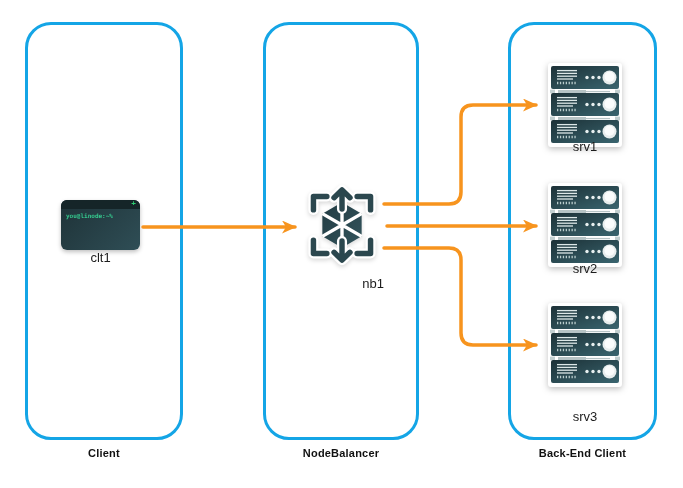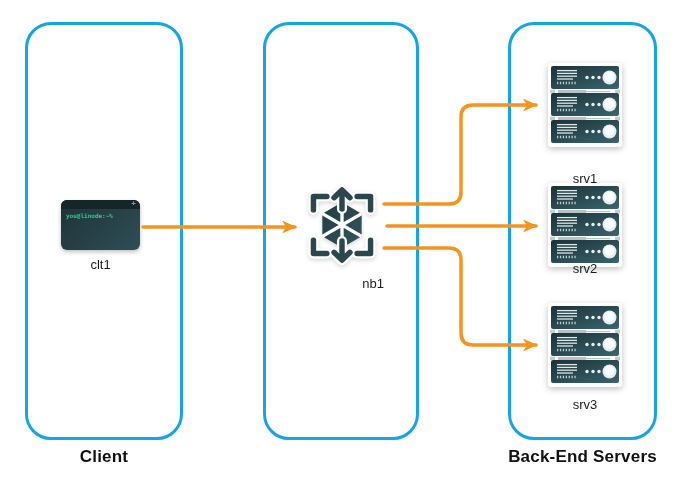--- a/index.html
+++ b/index.html
@@ -4,21 +4,21 @@
 <style>
   html,body{margin:0;padding:0;background:#ffffff;}
   body{font-family:"Liberation Sans", sans-serif;}
   .canvas{position:relative;width:683px;height:488px;background:#fff;overflow:hidden;}
 
   
   .col{position:absolute;top:22px;height:418px;border:3px solid #14A5E6;border-radius:26px;box-sizing:border-box;background:transparent;}
   .col.client{left:25px;width:158px;}
   .col.nb{left:263px;width:156px;}
   .col.backend{left:508px;width:149px;}
-  .col-label{position:absolute;top:447px;font-size:17px;font-weight:bold;color:#111;text-align:center;letter-spacing:.2px;}
+  .col-label{position:absolute;top:447px;font-size:11px;font-weight:bold;color:#111;text-align:center;letter-spacing:.2px;}
   .col-label.client{left:25px;width:158px;}
   .col-label.nb{left:263px;width:156px;}
   .col-label.backend{left:508px;width:149px;}
 
   
   .node-label{position:absolute;font-size:13px;color:#1c1c1c;text-align:center;}
 
   
   .terminal{position:absolute;left:61px;top:200px;width:79px;height:50px;border-radius:6px;
     background:linear-gradient(135deg,#1e3237 0%,#27424a 55%,#315membr158 100%);
@@ -90,52 +90,53 @@
            M32,84 L16,84 L16,68
            M68,84 L84,84 L84,68"></path>
     </defs>
   </svg>
 
   <div class="col client"></div>
   <div class="col nb"></div>
   <div class="col backend"></div>
 
   <div class="col-label client">Client</div>
-  <div class="col-label backend">Back-End Servers</div>
+  <div class="col-label nb">NodeBalancer</div>
+  <div class="col-label backend">Back-End Client</div>
 
   <div class="terminal">
     <div class="bar">
       <span class="winbtn">+</span>
     </div>
     <div class="prompt">you@linode:~%</div>
   </div>
-  <div class="node-label" style="left:61px;top:257px;width:79px;">clt1</div>
+  <div class="node-label" style="left:61px;top:250px;width:79px;">clt1</div>
 
   <svg class="nbicon" width="84" height="88" viewBox="0 0 100 100">
     <polygon points="50,23 73.4,36.5 73.4,63.5 50,77 26.6,63.5 26.6,36.5" fill="url(#hexGrad)"></polygon>
     <path d="M50,50 L50,23 M50,50 L73.4,36.5 M50,50 L73.4,63.5 M50,50 L50,77 M50,50 L26.6,63.5 M50,50 L26.6,36.5" stroke="#ffffff" stroke-width="4"></path>
     <use href="#nbArrows" stroke="#ffffff" stroke-width="12" stroke-linecap="round" stroke-linejoin="round"></use>
     <use href="#nbArrows" stroke="#2B474E" stroke-width="6.5" stroke-linecap="round" stroke-linejoin="round"></use>
   </svg>
   <div class="node-label" style="left:300px;top:276px;width:84px;text-align:right;">nb1</div>
 
   <svg class="rack r1" viewBox="0 0 74 84">
       <use href="#rack-sym"></use>
     </svg>
-  <div class="node-label" style="left:548px;top:139px;width:74px;margin-top:32px;">srv1</div>
+  <div class="node-label" style="left:548px;top:139px;width:74px;">srv1</div>
 
   <svg class="rack r2" viewBox="0 0 74 84">
       <use href="#rack-sym"></use>
     </svg>
   <div class="node-label" style="left:548px;top:261px;width:74px;">srv2</div>
 
   <svg class="rack r3" viewBox="0 0 74 84">
       <use href="#rack-sym"></use>
     </svg>
-  <div class="node-label" style="left:548px;top:397px;width:74px;">srv3</div>
+  <div class="node-label" style="left:548px;top:409px;width:74px;">srv3</div>
 
   <svg class="overlay" viewBox="0 0 683 488">
     <defs>
       <marker id="ah" markerUnits="userSpaceOnUse" markerWidth="15" markerHeight="13" refX="13" refY="6.5" orient="auto">
         <path d="M0,0 L14.5,6.5 L0,13 L4,6.5 Z" fill="#F7941E"></path>
       </marker>
     </defs>
     <g fill="none" stroke="#F7941E" stroke-width="3.5" stroke-linecap="round">
       <path d="M143,227 L295,227" marker-end="url(#ah)"></path>
       <path d="M384,204 L449,204 Q461,204 461,192 L461,117 Q461,105 473,105 L536,105" marker-end="url(#ah)"></path>

